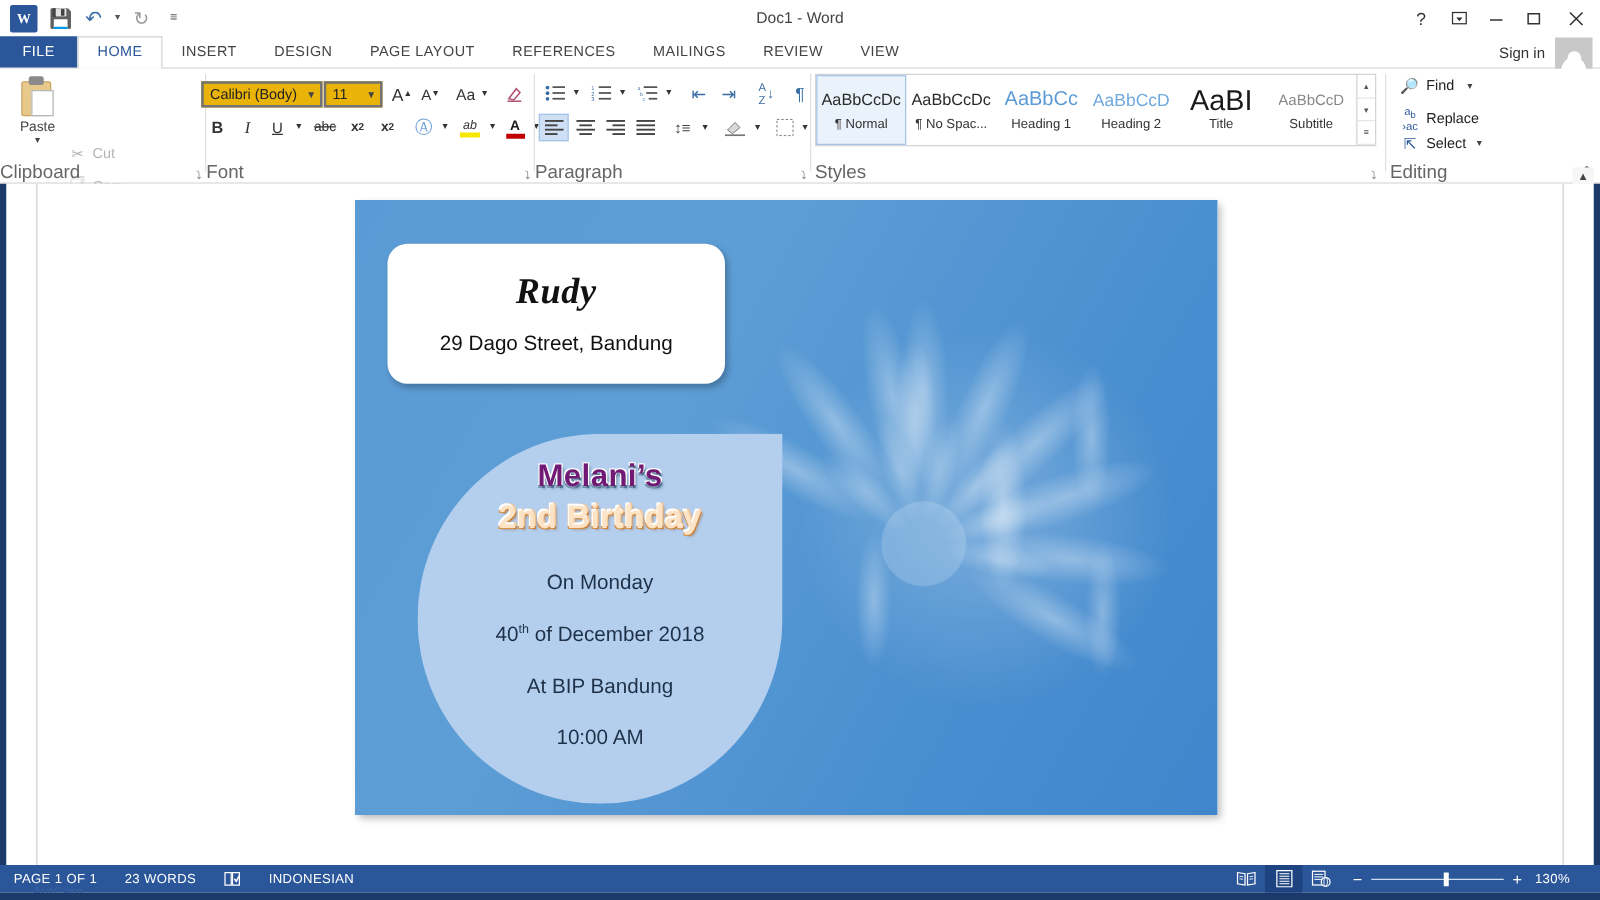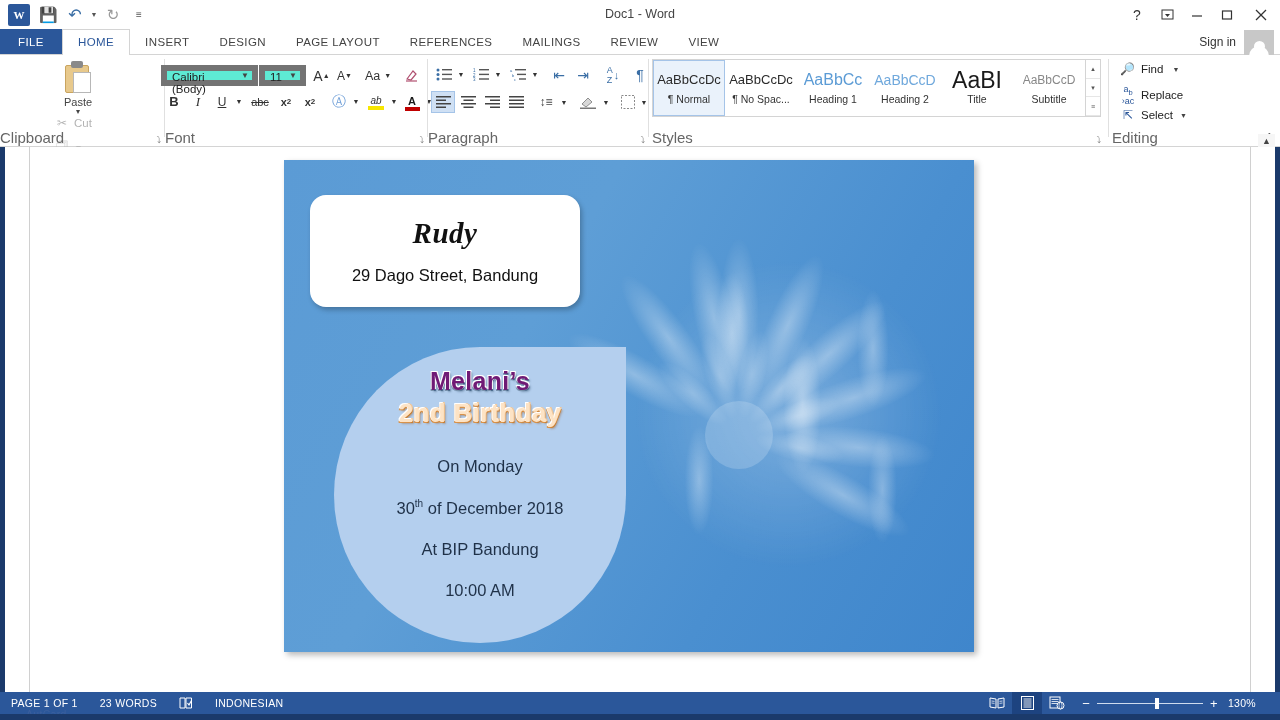--- a/index.html
+++ b/index.html
@@ -87,38 +87,38 @@
     font-size: 15px; color: #666;
   }
   .grp-sep { position: absolute; top: 4px; width: 1px; height: 78px; background: #e0e0e0; }
   .dlg-launcher {
     position: absolute; bottom: 2px; right: 3px; font-size: 9px; color: #777; cursor: pointer;
   }
 
   
   .paste-btn {
     position: absolute; left: 8px; top: 4px; width: 44px; height: 74px;
-    display: flex; flex-direction: column; align-items: center; cursor: pointer; margin-left: 48px;
+    display: flex; flex-direction: column; align-items: center; cursor: pointer;
   }
   .clip-ico { width: 30px; height: 34px; position: relative; margin-top: 2px; }
   .clip-board { position: absolute; left: 2px; top: 4px; width: 24px; height: 28px; background: #e8c98c; border: 1px solid #c9a45f; border-radius: 2px; }
   .clip-clipper { position: absolute; left: 8px; top: 0px; width: 12px; height: 7px; background: #8a8a8a; border-radius: 2px; }
   .clip-page { position: absolute; left: 10px; top: 11px; width: 18px; height: 21px; background: #fff; border: 1px solid #b7b7b7; }
   .paste-lbl { font-size: 11px; color: #444; margin-top: 1px; }
   .paste-caret { font-size: 8px; color: #444; line-height: 7px; }
   .clip-cmd {
     position: absolute; display: flex; align-items: center; gap: 5px;
     font-size: 11.5px; color: #b4b4b4; cursor: default;
   }
   .clip-cmd .gi { width: 14px; text-align: center; font-size: 12px; }
 
   
   .fontbox {
-    position: absolute; border: 6px solid #737373; background: #5eead4;
-    display: flex; align-items: flex-start; font-size: 11.5px; color: #222; cursor: pointer;
+    position: absolute; border: 2px solid #737373; background: #eab308;
+    display: flex; align-items: center; font-size: 11.5px; color: #222; cursor: pointer;
   }
   .fontbox .txt { padding-left: 5px; flex: 1; }
   .fontbox .car { width: 14px; text-align: center; font-size: 8px; color: #444; }
   .icobtn {
     position: absolute; display: flex; align-items: center; justify-content: center;
     cursor: pointer; color: #333; font-size: 12.5px;
   }
   .icobtn.sel { background: #cfe0f4; border: 1px solid #a5c4e8; }
 
   
@@ -594,21 +594,21 @@
         <div class="namecard">
           <div class="nm">Rudy</div>
           <div class="addr">29 Dago Street, Bandung</div>
         </div>
 
         <div class="teardrop">
           <div class="t-name">Melani’s</div>
           <div class="t-sub">2nd Birthday</div>
           <div class="t-line" style="margin-top:28px">On Monday</div>
           <div class="t-line">
-            <span>30</span><sup>th</sup><span> of December 2018</span>
+            <span>40</span><sup>th</sup><span> of December 2018</span>
           </div>
           <div class="t-line">At BIP Bandung</div>
           <div class="t-line">10:00 AM</div>
         </div>
       </div>
 
     </div>
   </div>
 
   <div class="side-strip-l"></div>

